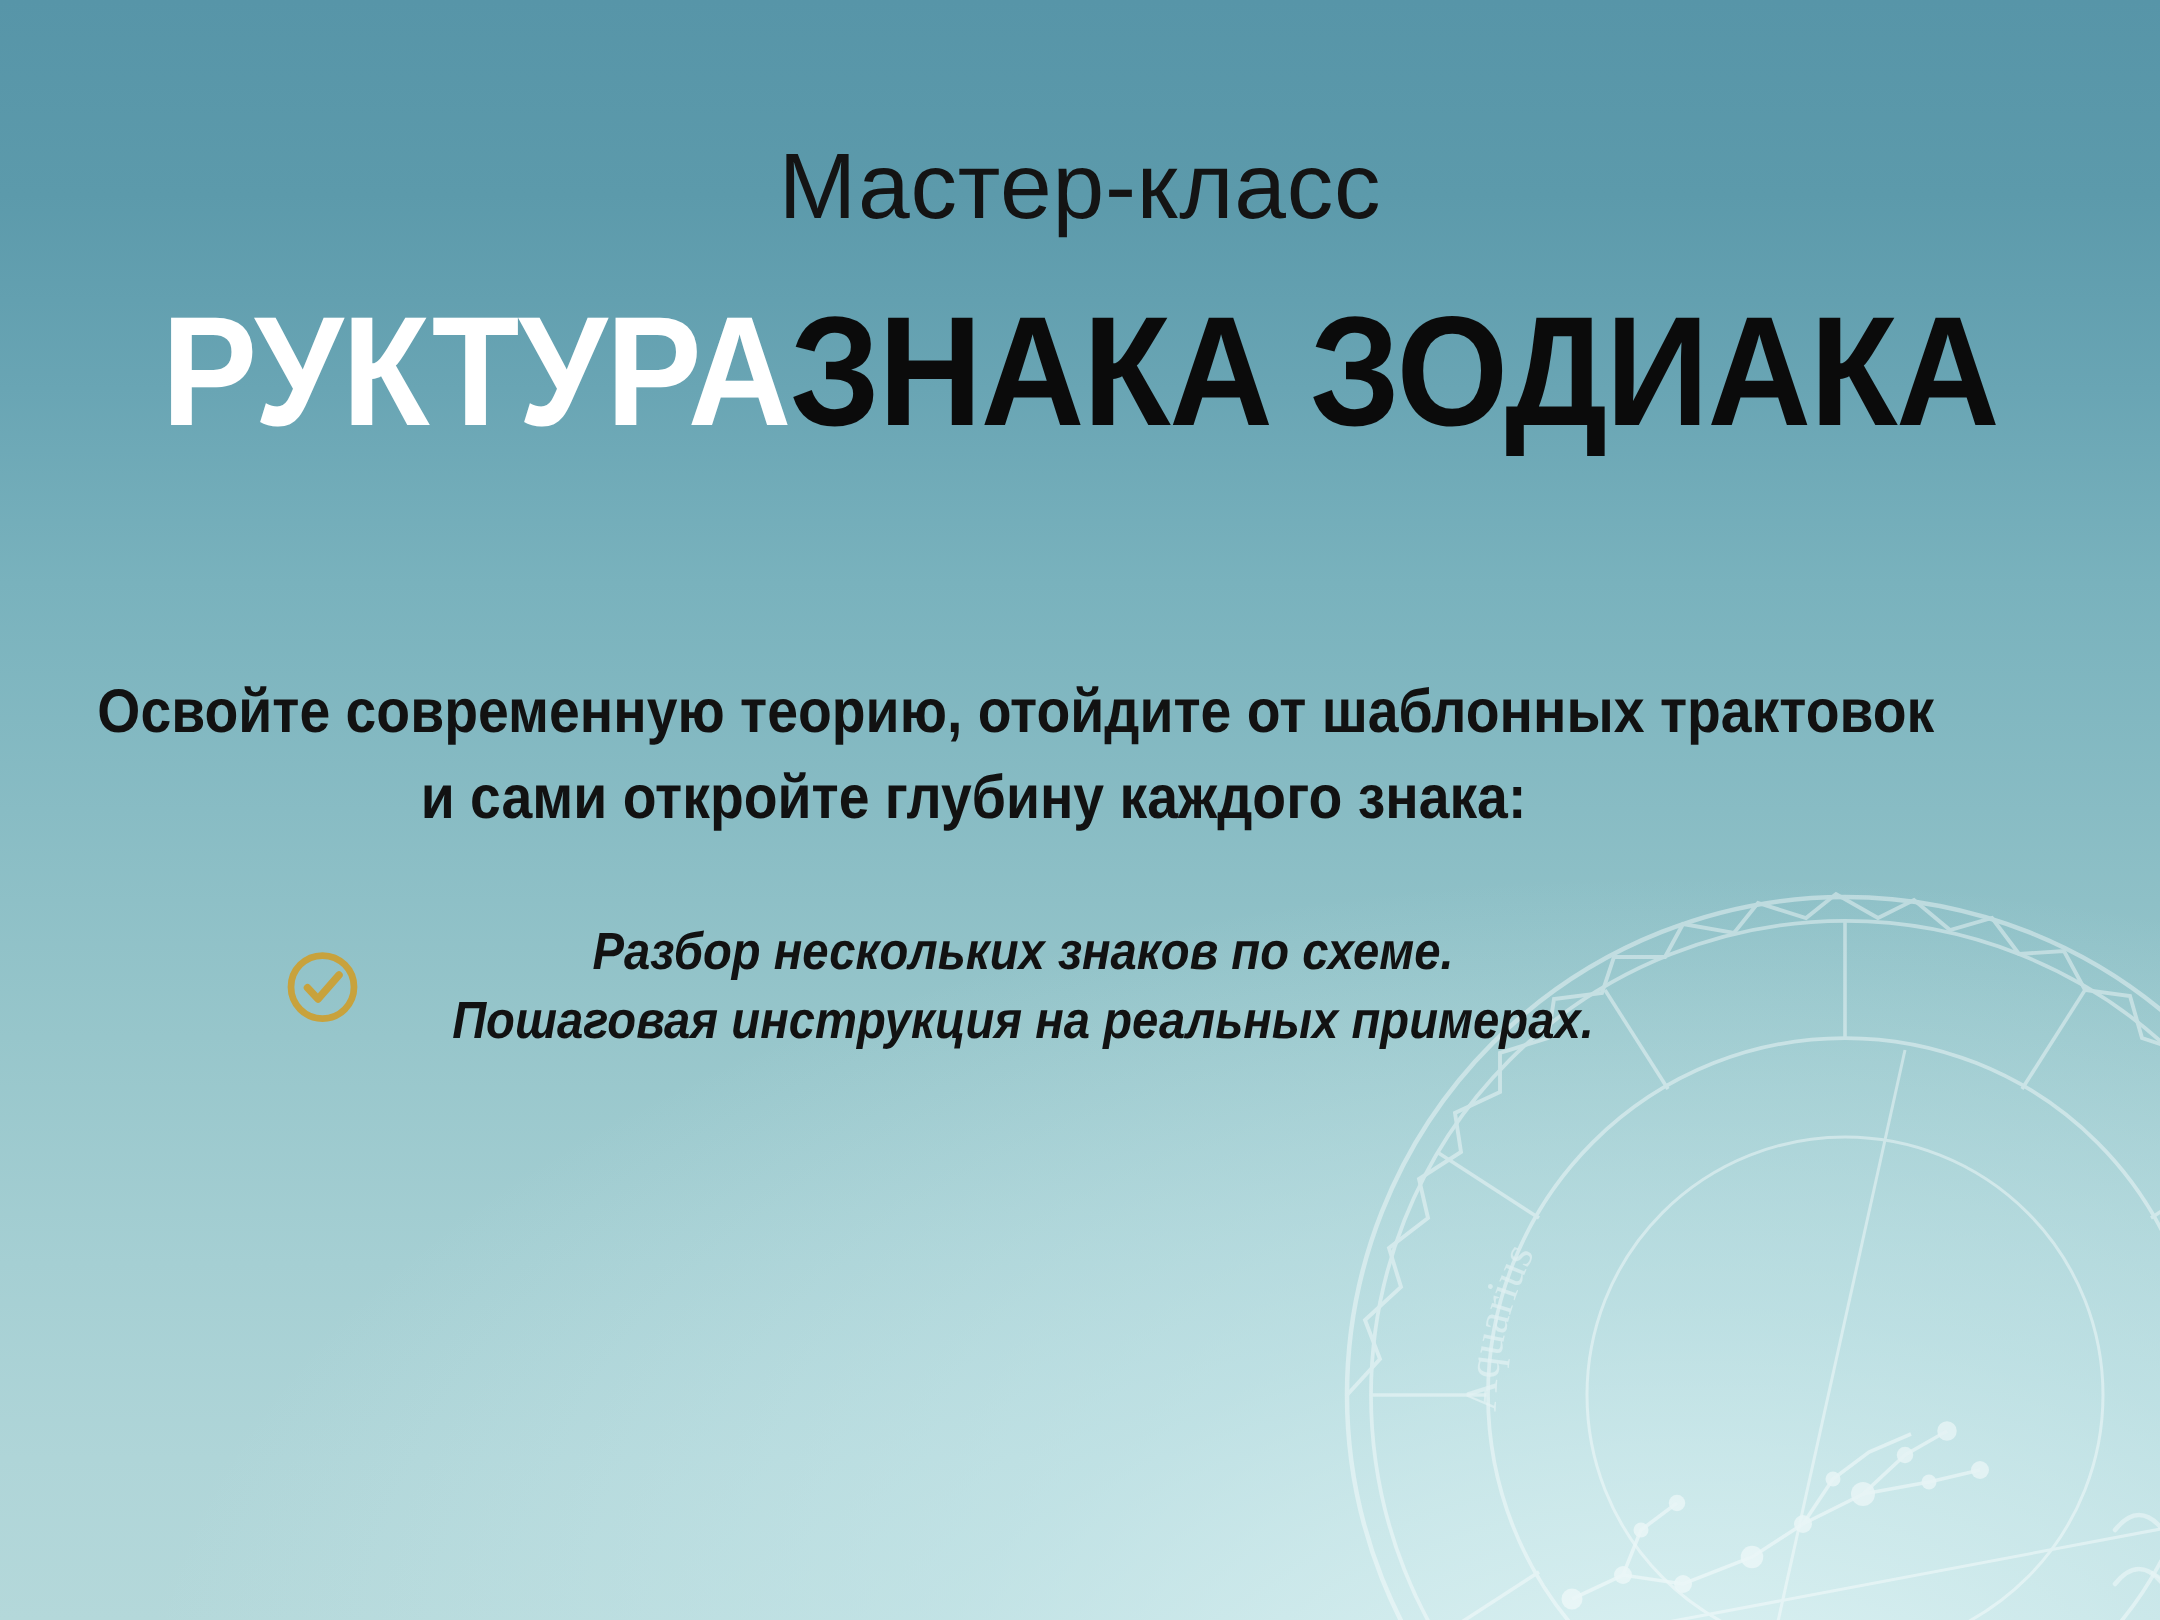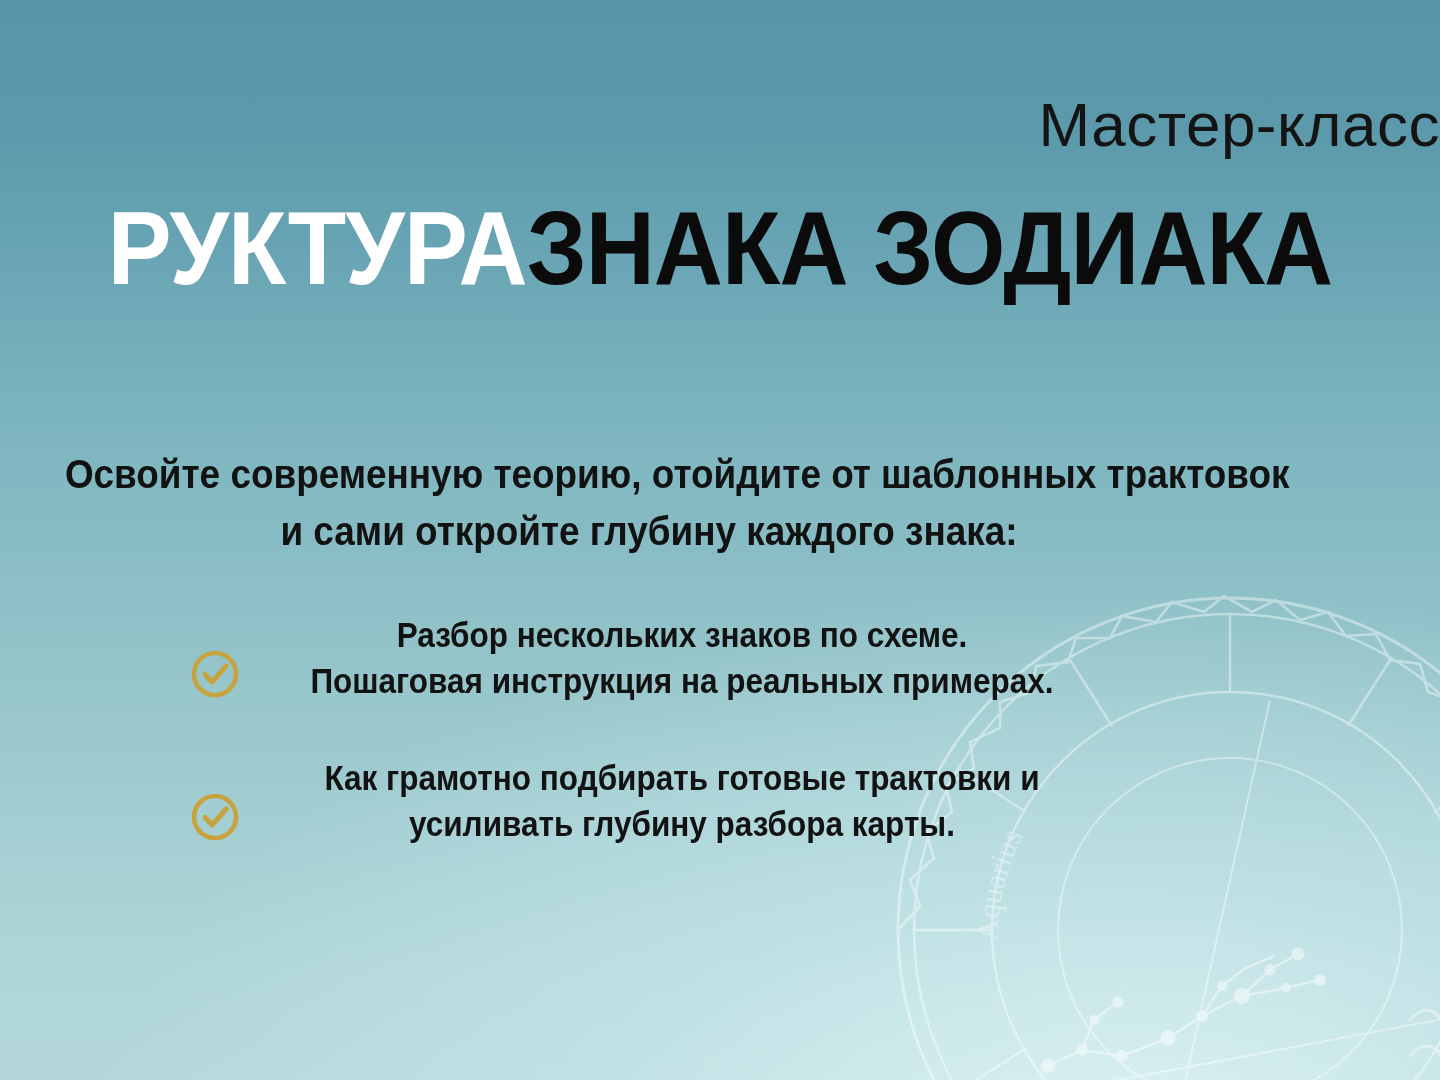--- a/index.html
+++ b/index.html
@@ -44,21 +44,21 @@
     opacity: 0.55;
   }
   .wheel-wrap svg { display:block; width:100%; height:100%; }
 
   
   .eyebrow {
     position: absolute;
     top: 92px;
     left: 0;
     width: 1440px;
-    text-align: right;
+    text-align: center;
     font-size: 62px;
     line-height: 1.05;
     font-weight: 400;
     color: #141414;
     letter-spacing: 0.5px;
     white-space: nowrap;
   }
 
   
   .headline {
@@ -100,22 +100,23 @@
 
   
   .bullets {
     position: absolute;
     top: 612px;
     left: 186px;
     width: 920px;
   }
   .bullet {
     display: flex;
-    align-items: flex-end;
+    align-items: center;
     margin-bottom: 44px;
+    font-style: italic;
   }
   .bullet:last-child { margin-bottom: 0; }
 
   .bullet-icon {
     flex: 0 0 auto;
     width: 58px;
     height: 58px;
     margin-right: 14px;
     display: flex;
     align-items: center;
@@ -250,28 +251,16 @@
           <circle cx="25" cy="25" r="21" fill="none" stroke="#c8a23c" stroke-width="4.5"></circle>
           <polyline points="15,25.5 22,33 36,17" fill="none" stroke="#c8a23c" stroke-width="5" stroke-linecap="round" stroke-linejoin="round"></polyline>
         </svg>
       </span>
       <span class="bullet-text">
         <span class="line">Разбор нескольких знаков по схеме.</span>
         <span class="line">Пошаговая инструкция на реальных примерах.</span>
       </span>
     </div>
 
-    <div class="bullet b2">
-      <span class="bullet-icon">
-        <svg width="50" height="50" viewBox="0 0 50 50">
-          <circle cx="25" cy="25" r="21" fill="none" stroke="#c8a23c" stroke-width="4.5"></circle>
-          <polyline points="15,25.5 22,33 36,17" fill="none" stroke="#c8a23c" stroke-width="5" stroke-linecap="round" stroke-linejoin="round"></polyline>
-        </svg>
-      </span>
-      <span class="bullet-text">
-        <span class="line">Как грамотно подбирать готовые трактовки и</span>
-        <span class="line">усиливать глубину разбора карты.</span>
-      </span>
-    </div>
 
 
   </div>
 </div>
 
 </body></html>

